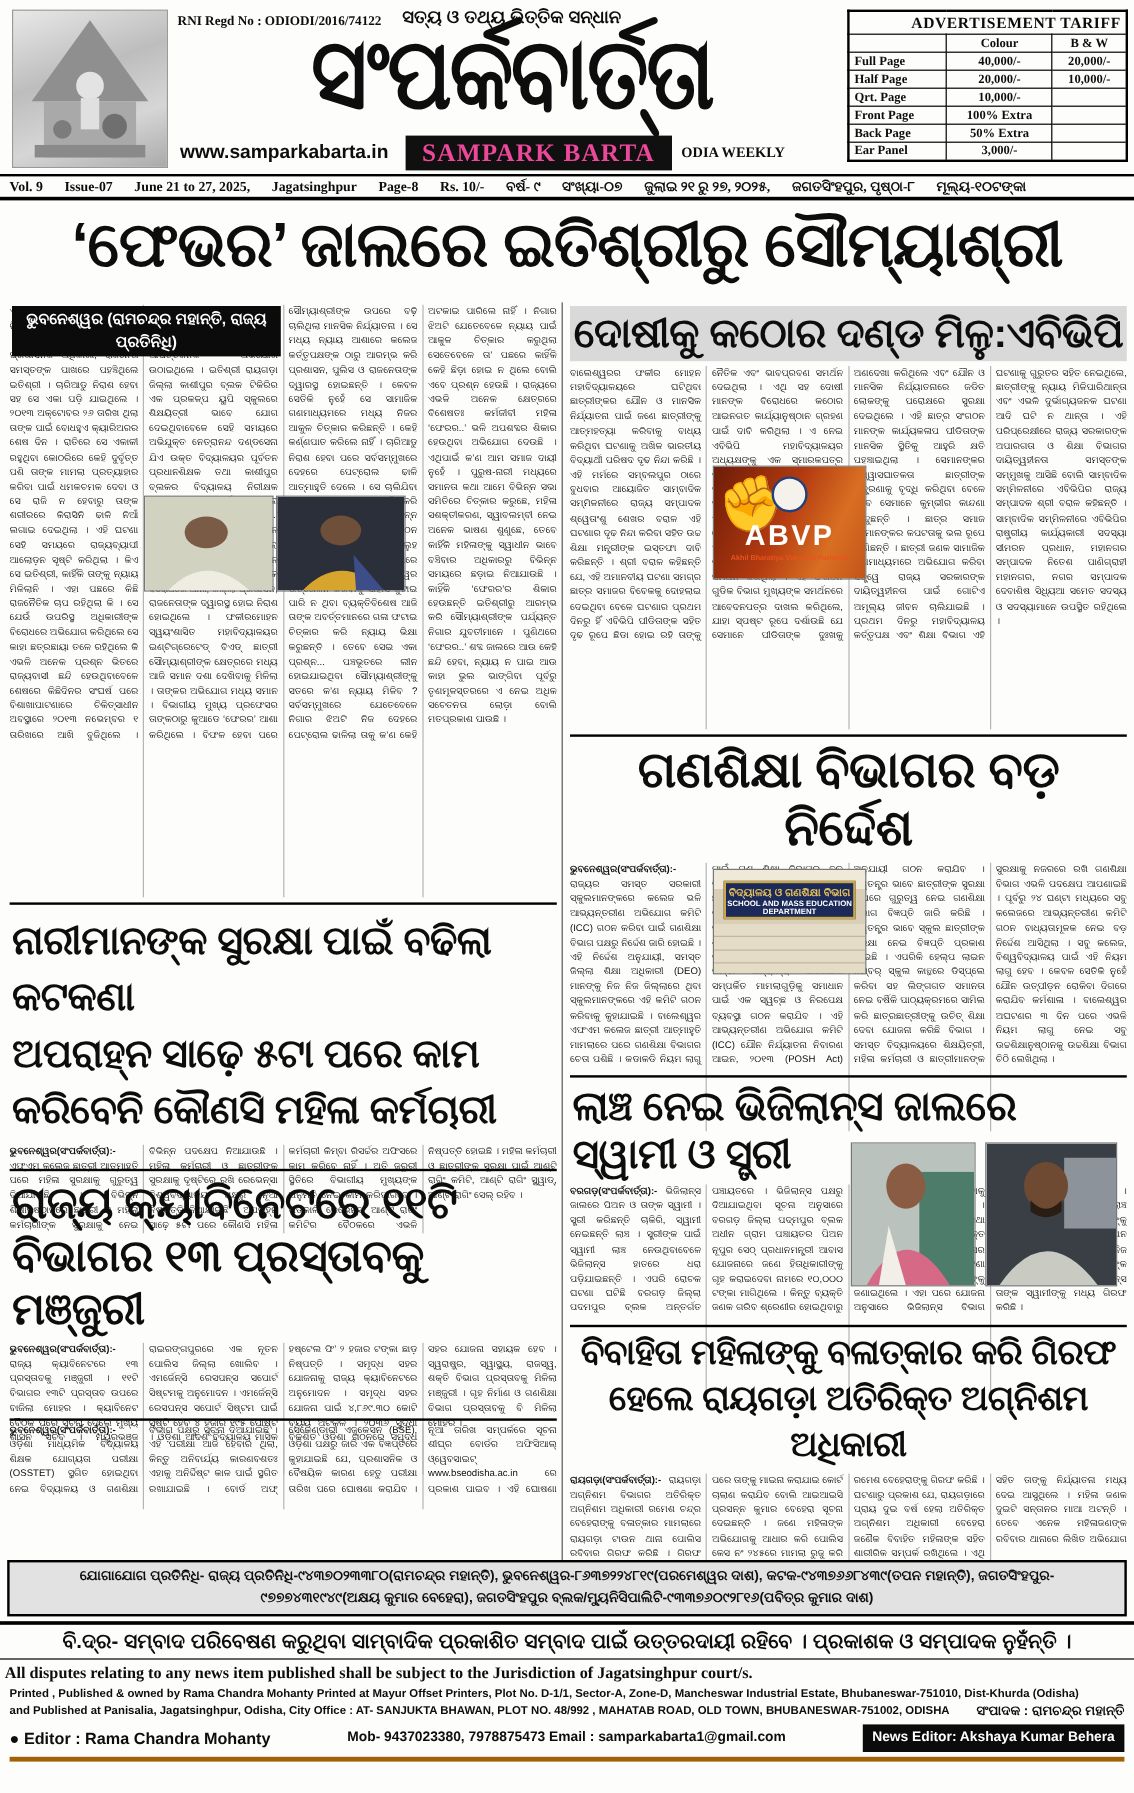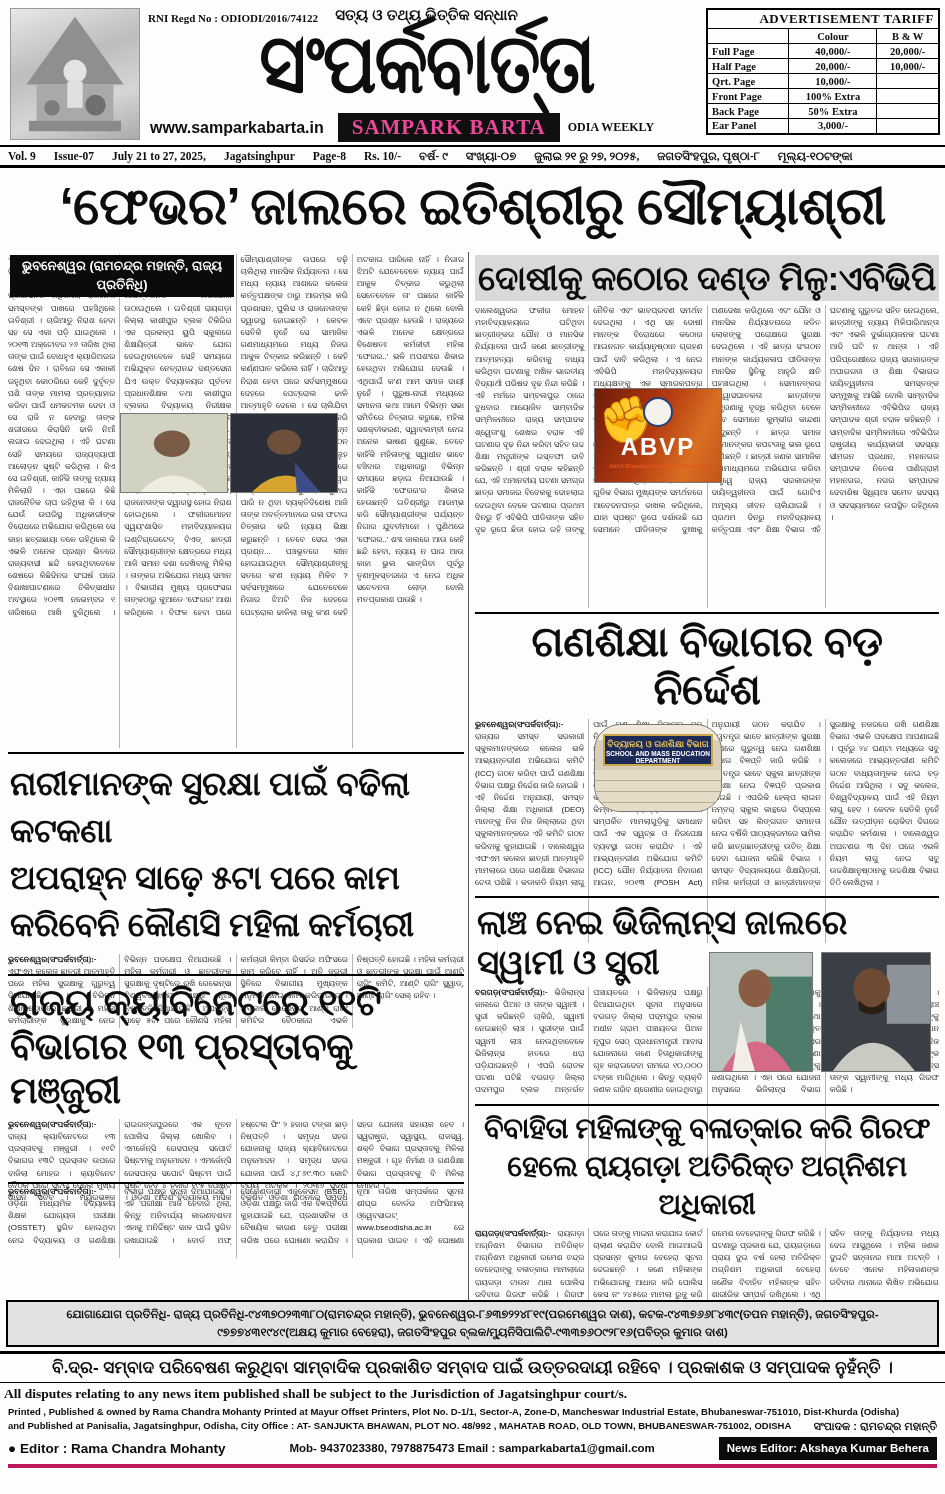--- a/index.html
+++ b/index.html
@@ -51,33 +51,33 @@
   .sec-head { font-weight:900; white-space:pre-line; letter-spacing:-.5px; }
   .head-women { font-size:33px; line-height:47px; padding:6px 0 4px 2px; }
   .head-cabinet { font-size:37px; line-height:44px; padding:5px 0 4px 2px; }
   .head-otet { font-size:26px; line-height:32px; padding:4px 0 3px 2px; }
   .head-gray { background:#d9d9d9; font-size:34px; line-height:40px; text-align:center; padding:3px 2px; margin:3px 0 2px; }
   .head-gana { font-size:42px; line-height:48px; text-align:center; padding:4px 0 3px; }
   .head-vigil { font-size:34px; line-height:40px; padding:4px 0 3px 2px; }
   .head-raya { font-size:29px; line-height:38px; text-align:center; padding:3px 0; }
   .body4 { column-count:4; column-gap:9px; column-rule:1px solid #b5b5b5; text-align:justify;
     font-size:8px; line-height:1.52; overflow:hidden; padding-top:2px; }
-  .body4 .dl { font-weight:bold;font-family:Liberation Serif, serif; }
+  .body4 .dl { font-weight:bold; }
   
   .art-photo { position:absolute; border:1px solid #777; z-index:2; overflow:hidden; }
   .art-photo svg { width:100%; height:100%; display:block; }
   .ph-abvp { background:linear-gradient(115deg,#6e1c08,#b33a10 45%,#d96f22 75%,#c2551a); }
   .abvp-fist { position:absolute; left:4px; top:6px; font-size:44px; color:#3a0d05; transform:rotate(-10deg); }
   .abvp-logo { position:absolute; left:50%; top:8px; transform:translateX(-50%); width:30px; height:30px;
     border-radius:50%; background:#f4f2ea; border:2px solid #24407c; }
   .abvp-txt { position:absolute; left:0; right:0; top:44px; text-align:center; color:#fff;
     font-weight:900; font-size:24px; letter-spacing:2px; }
   .abvp-sub { position:absolute; left:0; right:0; top:74px; text-align:center; color:#e8541f;
     font-weight:bold; font-size:6px; }
-  .ph-school { background:linear-gradient(#efe9da 0 18%, #d9cfb8 18% 100%);border-radius:26px; }
+  .ph-school { background:linear-gradient(#efe9da 0 18%, #d9cfb8 18% 100%); }
   .school-board { position:absolute; left:6%; top:10%; width:88%; height:38%; background:#1c2a5a;
     border:2px solid #caa84a; text-align:center; padding-top:3px; }
   .school-od { color:#e9c25a; font-weight:bold; font-size:9px; }
   .school-en { color:#fff; font-weight:bold; font-size:6.5px; }
   .school-ceiling { position:absolute; left:0; right:0; top:52%; bottom:0;
     background:repeating-linear-gradient(#e4dcc6 0 10px,#b7ad93 10px 11px),
                repeating-linear-gradient(90deg,transparent 0 24px,rgba(120,110,85,.5) 24px 25px); }
   
   .footer { position:absolute; left:0; top:1300px; width:945px; }
   .contact-strip { margin:0 6px; border:2px solid #000; background:#e2e2e2; text-align:center;
@@ -85,21 +85,21 @@
   .disc-od1 { border-top:3px solid #000; border-bottom:1px solid #000; margin-top:4px;
     text-align:center; font-weight:900; font-size:17px; padding:4px 0; }
   .disc-en { font-family:"Liberation Serif","DejaVu Serif",serif; font-weight:bold;
     font-size:13.5px; padding:3px 4px 1px; }
   .disc-od2 { text-align:center; font-weight:bold; font-size:12.5px; padding:1px 0 4px;
     border-bottom:3px solid #000; }
   .imprint { padding:2px 8px 0; font-size:9.5px; font-weight:bold; line-height:1.45;
     font-family:"Liberation Sans","DejaVu Sans",sans-serif; }
   .imprint-row2 { display:flex; justify-content:space-between; align-items:flex-start; }
   .imprint-row3 { display:flex; justify-content:space-between; align-items:center; margin-top:3px;
-    border-bottom:4px solid #be185d; padding-bottom:4px; }
+    border-bottom:4px solid #a16207; padding-bottom:4px; }
   .editor-en { font-size:13.5px; font-weight:900; }
   .mob-email { font-size:11.5px; font-weight:bold; }
   .editor-od { font-size:11px; font-weight:bold; white-space:nowrap; }
   .news-editor { background:#0b0b0b; color:#fff; font-weight:bold; font-size:11.5px; padding:3px 8px; }
 </style>
 </head>
 <body>
 
 <div class="page">
 
@@ -167,21 +167,21 @@
             <td>3,000/-</td>
             <td></td>
           </tr>
         </tbody>
     </table>
   </header>
 
   <div class="info-bar">
       <span>Vol. 9</span>
       <span>Issue-07</span>
-      <span>July 21 to 27, 2025,</span>
+      <span>June 21 to 27, 2025,</span>
       <span>Jagatsinghpur</span>
       <span>Page-8</span>
       <span>Rs. 10/-</span>
       <span>ବର୍ଷ- ୯</span>
       <span>ସଂଖ୍ୟା-୦୭</span>
       <span>ଜୁଲାଇ ୨୧ ରୁ ୨୭, ୨୦୨୫,</span>
       <span>ଜଗତସିଂହପୁର, ପୃଷ୍ଠା-୮</span>
       <span>ମୂଲ୍ୟ-୧୦ଟଙ୍କା</span>
     </div>
 

